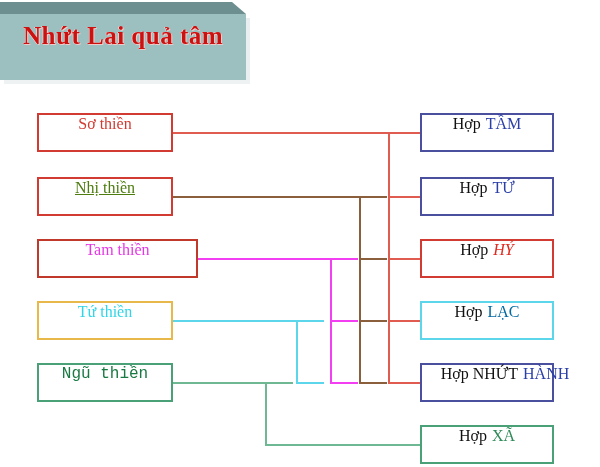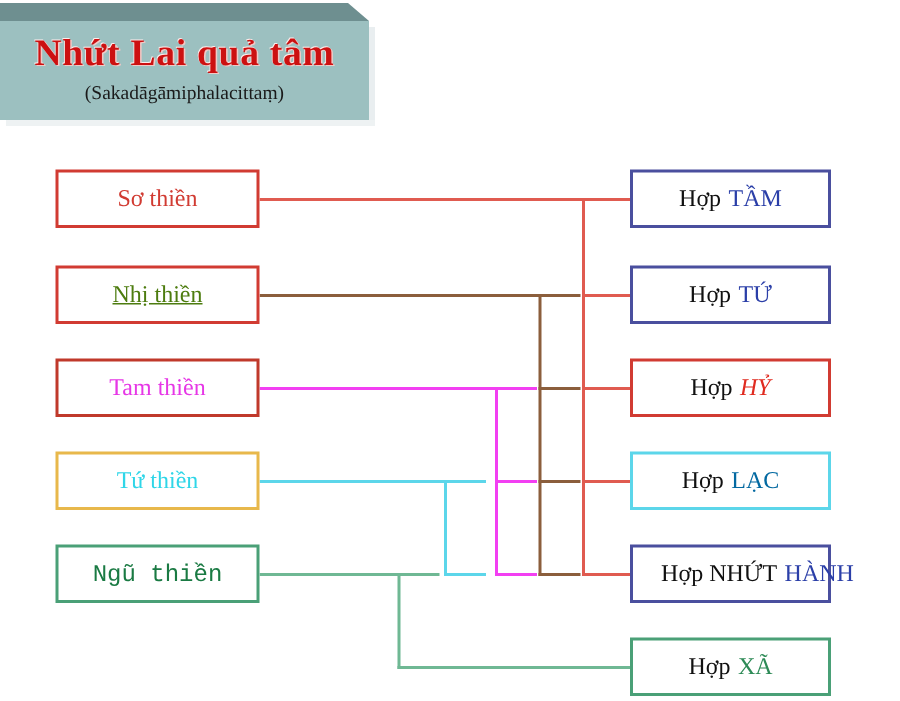--- a/index.html
+++ b/index.html
@@ -42,21 +42,21 @@
     position:absolute;left:0;top:52px;width:246px;
     text-align:center;
     font-size:13px;color:#1a1a1a;
   }
 
   
   .node{
     position:absolute;
     box-sizing:border-box;
     background:#ffffff;
-    display:flex;align-items:center;justify-content:center;
+    display:flex;align-items:flex-start;justify-content:center;
     white-space:nowrap;
     font-size:16px;
   }
   .node .t1{color:#111111;}
   .node .t2{margin-left:5px;}
 
   
   .h,.v{position:absolute;}
   .h{height:2px;}
   .v{width:2px;}
@@ -65,21 +65,20 @@
 <body>
 
 <div id="stage">
 
   <div class="title-wrap">
     <div class="title-shadow-r"></div>
     <div class="title-shadow-b"></div>
     <div class="title-top"></div>
     <div class="title-body"></div>
     <div class="title-main">Nhứt Lai quả tâm</div>
-    <div class="title-sub">(Sakadāgāmiphalacittaṃ)</div>
   </div>
 
   <div id="connector-layer">
       <div class="h" style="left: 173px; top: 131.5px; width: 217px; background: rgb(224, 91, 80);"></div>
       <div class="v" style="left: 388px; top: 131.5px; height: 252px; background: rgb(224, 91, 80);"></div>
       <div class="h" style="left: 388px; top: 131.5px; width: 32px; background: rgb(224, 91, 80);"></div>
       <div class="h" style="left: 388px; top: 195.5px; width: 32px; background: rgb(224, 91, 80);"></div>
       <div class="h" style="left: 388px; top: 257.5px; width: 32px; background: rgb(224, 91, 80);"></div>
       <div class="h" style="left: 388px; top: 319.5px; width: 32px; background: rgb(224, 91, 80);"></div>
       <div class="h" style="left: 388px; top: 381.5px; width: 32px; background: rgb(224, 91, 80);"></div>
@@ -104,21 +103,21 @@
       <div class="h" style="left: 265px; top: 443.5px; width: 155px; background: rgb(111, 184, 148);"></div>
     </div>
 
   <div id="left-col">
       <div class="node" style="left: 37px; top: 113px; width: 136px; height: 39px; border: 2px solid rgb(209, 59, 50);">
         <span style="color: rgb(209, 59, 50);">Sơ thiền</span>
       </div>
       <div class="node" style="left: 37px; top: 177px; width: 136px; height: 39px; border: 2px solid rgb(209, 59, 50);">
         <span style="color: #4d7c0f; text-decoration: underline;">Nhị thiền</span>
       </div>
-      <div class="node" style="left: 37px; top: 239px; width: 136px; height: 39px; border: 2px solid rgb(192, 57, 43);">
+      <div class="node" style="left: 37px; top: 239px; width: 161px; height: 39px; border: 2px solid rgb(192, 57, 43);">
         <span style="color: rgb(230, 55, 230);">Tam thiền</span>
       </div>
       <div class="node" style="left: 37px; top: 301px; width: 136px; height: 39px; border: 2px solid rgb(232, 184, 75);">
         <span style="color: rgb(47, 214, 232);">Tứ thiền</span>
       </div>
       <div class="node" style="left: 37px; top: 363px; width: 136px; height: 39px; border: 2px solid rgb(74, 160, 119);">
         <span style="color: rgb(26, 122, 67); font-family: Liberation Mono, monospace;">Ngũ thiền</span>
       </div>
     </div>
 

